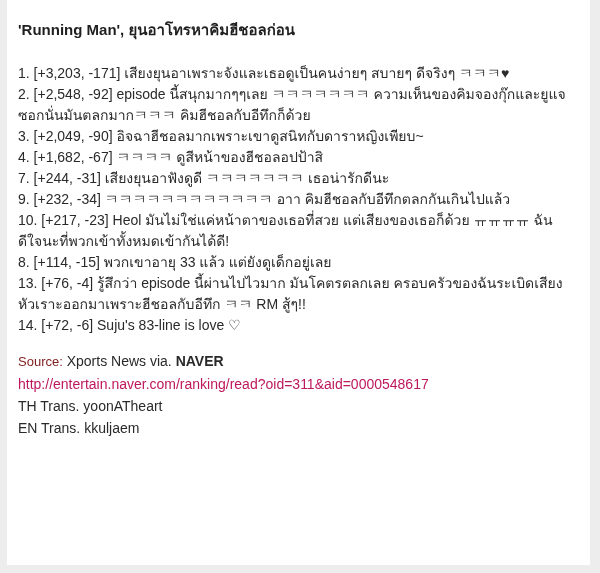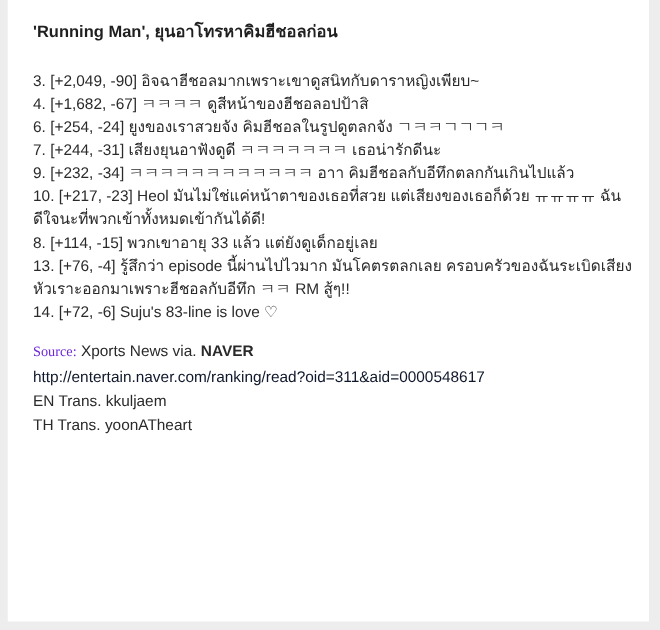--- a/index.html
+++ b/index.html
@@ -15,21 +15,21 @@
     overflow: hidden;
   }
   .card {
     position: absolute;
     left: 7px;
     top: 0;
     width: 583px;
     height: 565px;
     background: #ffffff;
     box-sizing: border-box;
-    padding: 20px 14px 0 23px;
+    padding: 20px 14px 0 11px;
   }
   .title {
     font-size: 15px;
     font-weight: bold;
     color: #1f1f1f;
     margin: 0 0 0 0;
     line-height: 20px;
   }
   .comments {
     margin-top: 23px;
@@ -44,55 +44,59 @@
     display: inline;
   }
   .footer {
     margin-top: 14px;
     font-size: 14px;
     color: #2a2a2a;
     line-height: 22px;
   }
   .source-label {
     font-size: 13px;
-    color: #6d28d9;
-    font-family: Liberation Serif, serif;
+    color: #7f1d1d;
   }
   .brand {
     font-weight: bold;
   }
   .link {
-    color: #0f172a;
+    color: #be185d;
     text-decoration: none;
     display: block;
     line-height: 22px;
   }
 </style>
 </head>
 <body>
 
 <div class="card">
 
   <h1 class="title">'Running Man', ยุนอาโทรหาคิมฮีชอลก่อน</h1>
 
   <div class="comments">
     <div class="comment">
+      <span>1.</span>
+      <span>[+3,203, -171]</span>
+      <span>เสียงยุนอาเพราะจังและเธอดูเป็นคนง่ายๆ สบายๆ ดีจริงๆ ㅋㅋㅋ♥</span>
+    </div>
+    <div class="comment">
+      <span>2.</span>
+      <span>[+2,548, -92]</span>
+      <span>episode นี้สนุกมากๆๆเลย ㅋㅋㅋㅋㅋㅋㅋ ความเห็นของคิมจองกุ๊กและยูแจซอกนั่นมันตลกมากㅋㅋㅋ คิมฮีชอลกับอีทึกก็ด้วย</span>
+    </div>
+    <div class="comment">
       <span>3.</span>
       <span>[+2,049, -90]</span>
       <span>อิจฉาฮีชอลมากเพราะเขาดูสนิทกับดาราหญิงเพียบ~</span>
     </div>
     <div class="comment">
       <span>4.</span>
       <span>[+1,682, -67]</span>
       <span>ㅋㅋㅋㅋ ดูสีหน้าของฮีชอลอปป้าสิ</span>
-    </div>
-    <div class="comment">
-      <span>6.</span>
-      <span>[+254, -24]</span>
-      <span>ยูงของเราสวยจัง คิมฮีชอลในรูปดูตลกจัง ㄱㅋㅋㄱㄱㄱㅋ</span>
     </div>
     <div class="comment">
       <span>7.</span>
       <span>[+244, -31]</span>
       <span>เสียงยุนอาฟังดูดี ㅋㅋㅋㅋㅋㅋㅋ เธอน่ารักดีนะ</span>
     </div>
     <div class="comment">
       <span>9.</span>
       <span>[+232, -34]</span>
       <span>ㅋㅋㅋㅋㅋㅋㅋㅋㅋㅋㅋㅋ อาา คิมฮีชอลกับอีทึกตลกกันเกินไปแล้ว</span>
@@ -119,17 +123,17 @@
     </div>
   </div>
 
   <div class="footer">
     <div>
       <span class="source-label">Source:</span>
       <span>Xports News via.</span>
       <span class="brand">NAVER</span>
     </div>
     <a class="link" href="#">http://entertain.naver.com/ranking/read?oid=311&amp;aid=0000548617</a>
+    <div>TH Trans. yoonATheart</div>
     <div>EN Trans. kkuljaem</div>
-    <div>TH Trans. yoonATheart</div>
   </div>
 
 </div>
 
 </body></html>

